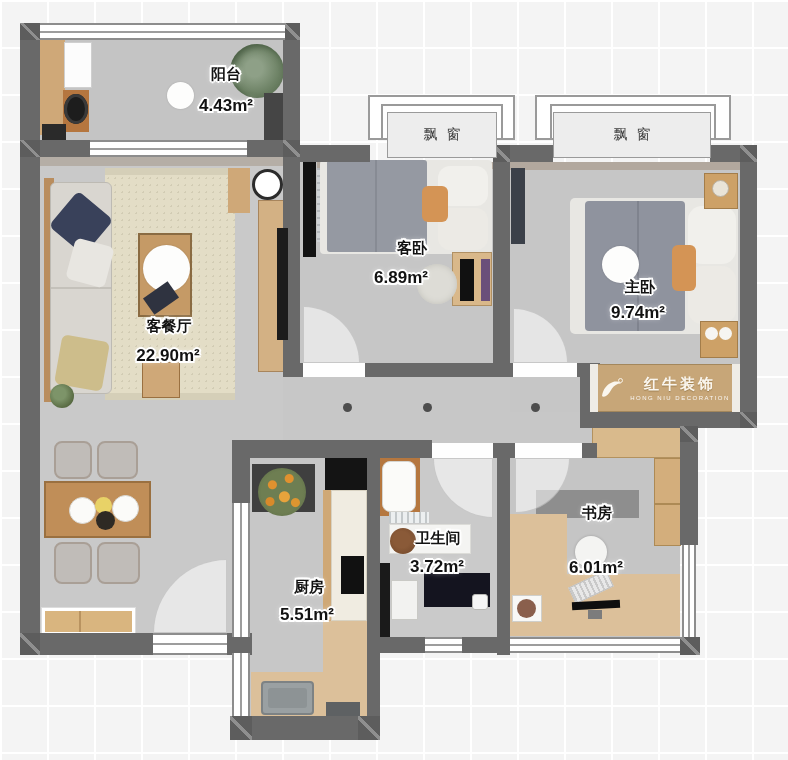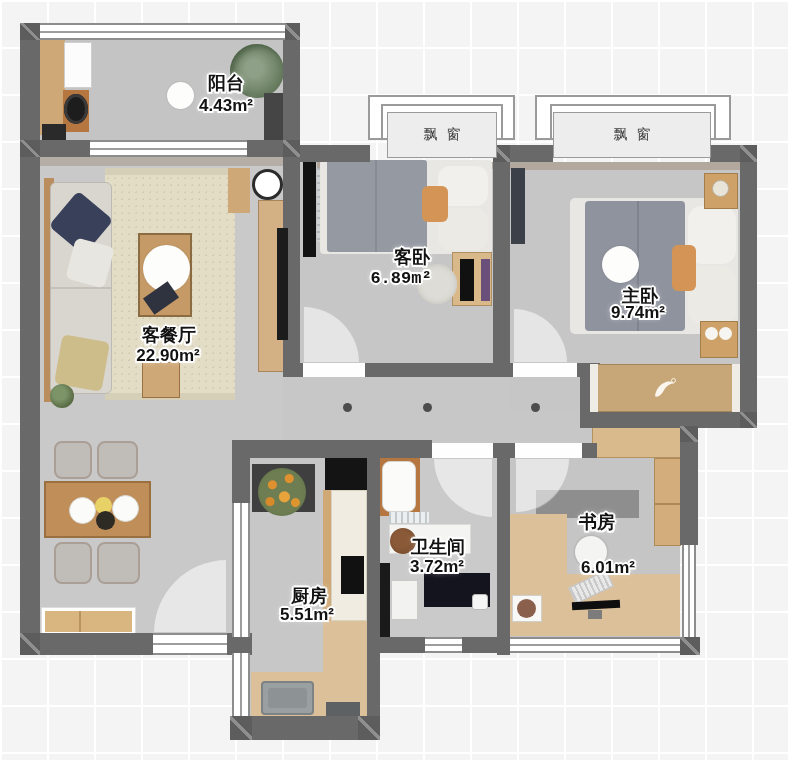--- a/index.html
+++ b/index.html
@@ -26,21 +26,21 @@
   .baybox{position:absolute;z-index:6;background:#ededed;border:1px solid #9a9a9a;box-sizing:border-box;display:flex;align-items:center;justify-content:center;}
   .baybox span{font-size:14px;color:#3d3d3d;letter-spacing:9px;padding-left:9px;}
   
   .wood{background:#cfa878;}
   .wood2{background:#dcc09a;}
   .round{border-radius:50%;}
   .lightc{position:absolute;z-index:3;background:#fdfdfc;border-radius:50%;box-shadow:0 0 2px rgba(0,0,0,0.15);}
   
   .rname,.rarea{position:absolute;z-index:7;transform:translate(-50%,-50%);font-weight:bold;color:#121212;white-space:nowrap;
     text-shadow:2px 0 0 #fff,-2px 0 0 #fff,0 2px 0 #fff,0 -2px 0 #fff,1.5px 1.5px 0 #fff,-1.5px 1.5px 0 #fff,1.5px -1.5px 0 #fff,-1.5px -1.5px 0 #fff,0 0 6px #fff;}
-  .rname{font-size:18px;margin-top:9px;}
+  .rname{font-size:15px;}
   .rarea{font-size:17px;}
   .dot{position:absolute;z-index:6;width:9px;height:9px;border-radius:50%;background:#4d4d4d;}
   
   .wm{position:absolute;z-index:7;display:flex;align-items:center;justify-content:center;gap:6px;}
   .wm .brand{font-size:15px;font-weight:bold;color:#faf6ee;letter-spacing:3px;text-shadow:0 1px 1px rgba(120,90,40,0.5);}
   .wm .sub{font-size:6px;color:rgba(255,255,255,0.9);letter-spacing:1.5px;margin-top:1px;}
   .pillow{position:absolute;z-index:3;border-radius:6px;}
 </style>
 </head>
 <body>
@@ -123,20 +123,24 @@
 
   <div class="abs z6" style="left:590px;top:364px;width:150px;height:48px;background:#c7a678;border:1px solid #a3875c;box-sizing:border-box;"></div>
   <div class="abs z6" style="left:590px;top:364px;width:8px;height:48px;background:#efece6;"></div>
   <div class="abs z6" style="left:732px;top:364px;width:8px;height:48px;background:#efece6;"></div>
   <div class="wm" style="left:598px;top:366px;width:134px;height:44px;">
     <span style="display:inline-flex;">
       <svg width="24" height="22" viewBox="0 0 24 22">
         <path d="M2 19 C3 12 7 7 13 5 C16 4 19 4.5 21 6.5 C17 6.5 14 8.5 12 11.5 C10 14.5 9 17 6 19 C4.5 20 2.5 20 2 19 Z" fill="#faf6ee"></path>
         <circle cx="20.5" cy="3.5" r="2" fill="none" stroke="#faf6ee" stroke-width="0.9"></circle>
       </svg>
+    </span>
+    <span style="display:flex;flex-direction:column;align-items:center;">
+      <span class="brand">红牛装饰</span>
+      <span class="sub">HONG NIU DECORATION</span>
     </span>
   </div>
 
   <div class="abs z3" style="left:252px;top:464px;width:63px;height:48px;background:#3f3f3f;"></div>
   <div class="abs z3 round" style="left:258px;top:468px;width:48px;height:48px;background:radial-gradient(circle at 30% 35%,#e0912f 4px,transparent 5px),radial-gradient(circle at 65% 22%,#e0912f 4px,transparent 5px),radial-gradient(circle at 55% 60%,#e8a33c 5px,transparent 6px),radial-gradient(circle at 25% 70%,#d88a2a 4px,transparent 5px),radial-gradient(circle at 78% 72%,#dd9530 4px,transparent 5px),radial-gradient(circle,#6e7e52 60%,#5a6a44 100%);"></div>
   <div class="abs z3" style="left:325px;top:458px;width:42px;height:32px;background:#141414;"></div>
   <div class="abs z3" style="left:323px;top:490px;width:8px;height:131px;background:#cfa876;"></div>
   <div class="abs z3" style="left:331px;top:490px;width:36px;height:131px;background:#f0ece1;border:1px solid #d8d2c2;box-sizing:border-box;"></div>
   <div class="abs z3" style="left:341px;top:556px;width:23px;height:38px;background:#111;"></div>
   <div class="abs z3 wood2" style="left:323px;top:621px;width:45px;height:54px;"></div>
@@ -241,23 +245,23 @@
 
   <div class="dot" style="left:343px;top:403px;"></div>
   <div class="dot" style="left:423px;top:403px;"></div>
   <div class="dot" style="left:531px;top:403px;"></div>
 
   <div class="rname" style="left:226px;top:74px;">阳台</div>
   <div class="rarea" style="left:226px;top:106px;">4.43m²</div>
   <div class="rname" style="left:169px;top:326px;">客餐厅</div>
   <div class="rarea" style="left:168px;top:356px;">22.90m²</div>
   <div class="rname" style="left:402px;top:248px;padding-left:20px;">客卧</div>
-  <div class="rarea" style="left:401px;top:278px;font-family:Liberation Mono, monospace;">6.89m²</div>
+  <div class="rarea" style="left:401px;top:278px;">6.89m²</div>
   <div class="rname" style="left:640px;top:287px;">主卧</div>
   <div class="rarea" style="left:638px;top:313px;">9.74m²</div>
   <div class="rname" style="left:309px;top:587px;">厨房</div>
   <div class="rarea" style="left:307px;top:615px;">5.51m²</div>
   <div class="rname" style="left:438px;top:538px;">卫生间</div>
   <div class="rarea" style="left:437px;top:567px;">3.72m²</div>
   <div class="rname" style="left:597px;top:513px;">书房</div>
-  <div class="rarea" style="left:596px;top:568px;margin-left:12px;">6.01m²</div>
+  <div class="rarea" style="left:596px;top:568px;">6.01m²</div>
 
 </div>
 
 </body></html>

